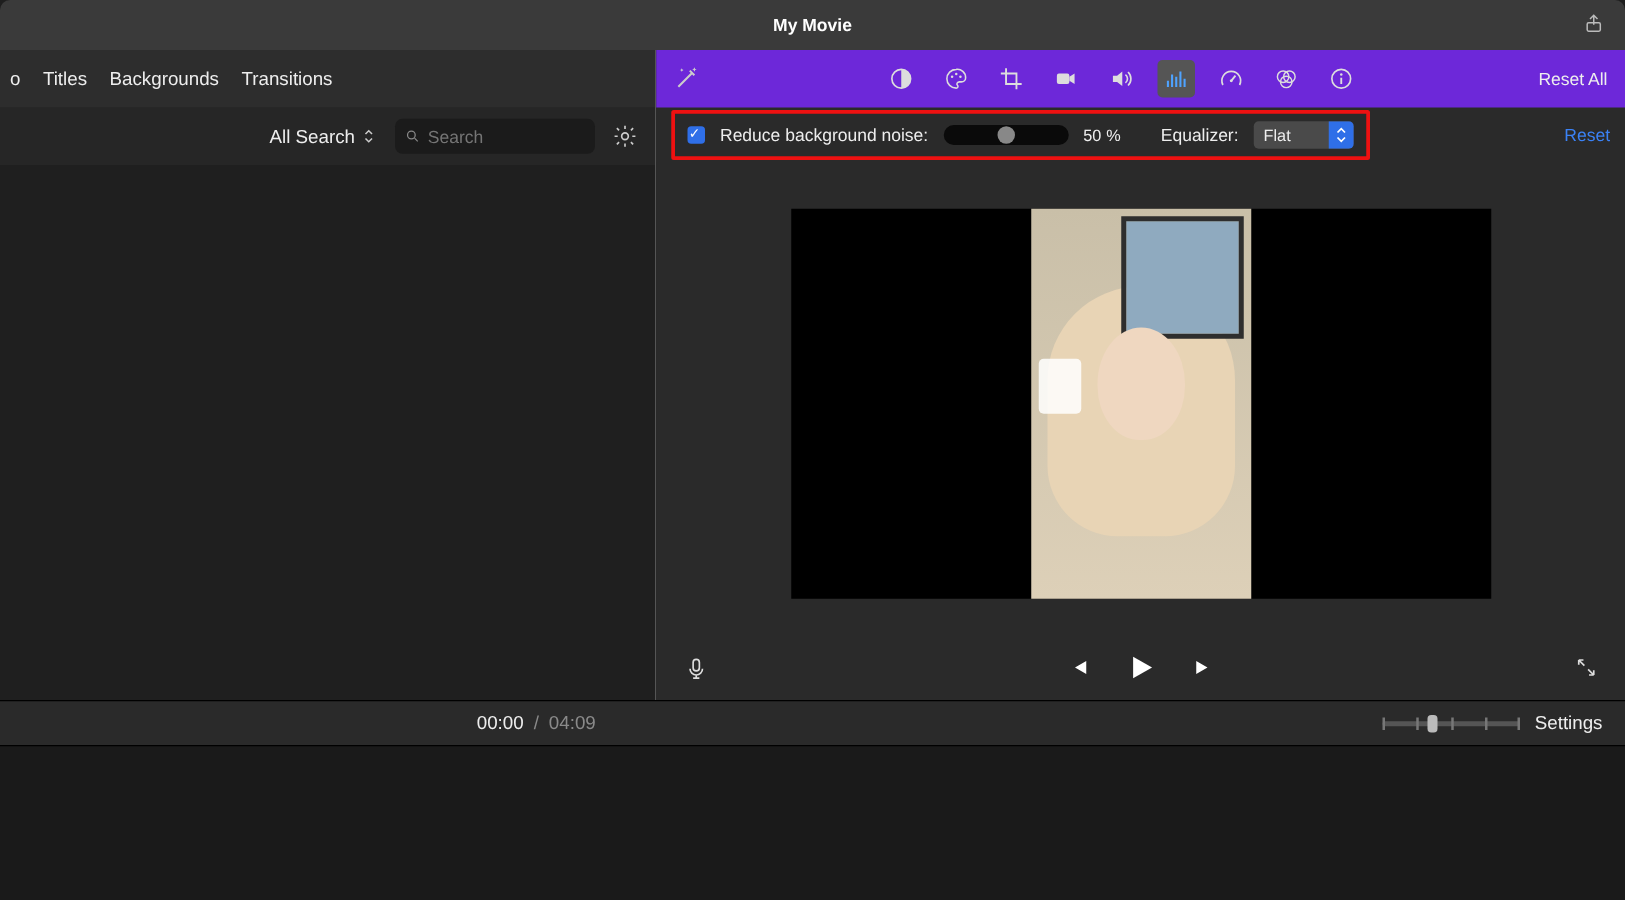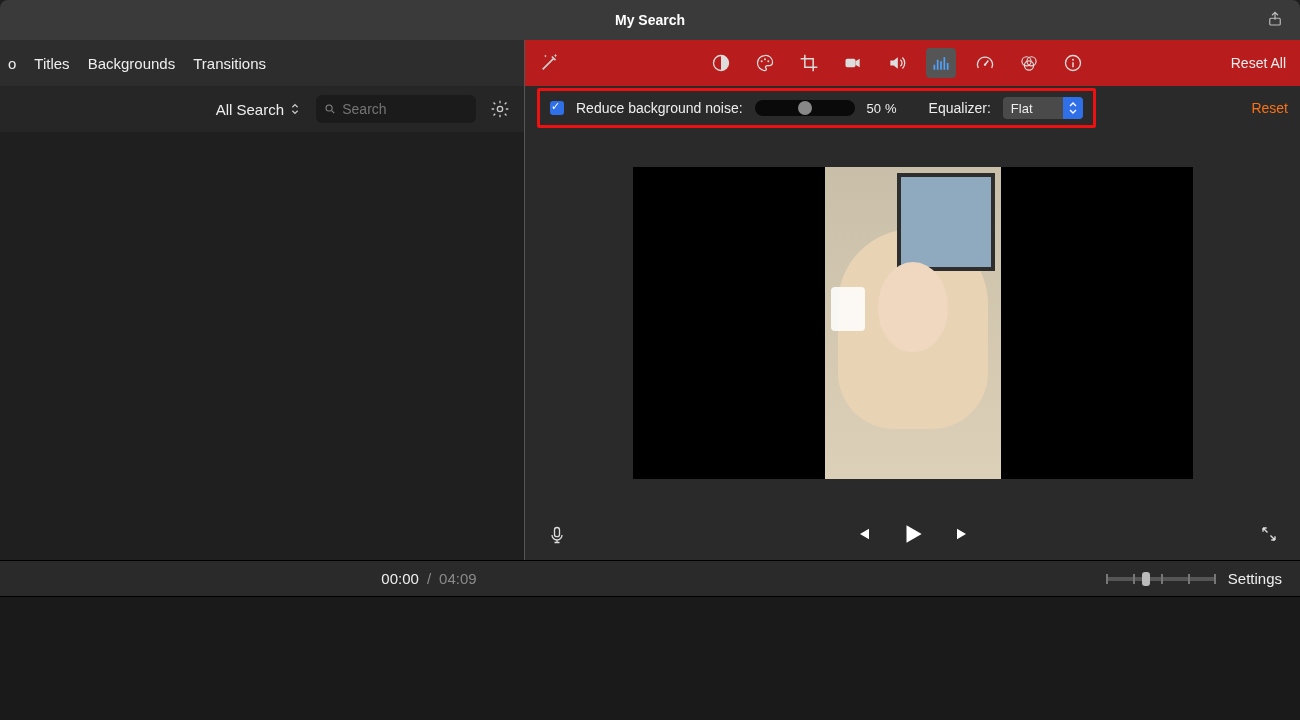--- a/index.html
+++ b/index.html
@@ -20,40 +20,40 @@
   .allclips { display:flex; align-items:center; gap:6px; font-size:15px; color:#eee; cursor:pointer; margin-right:6px;}
   .allclips svg { width:10px; height:14px; }
   .searchwrap { display:flex; align-items:center; background:#1b1b1b; border-radius:6px; height:28px; padding:0 8px; width:160px; gap:6px;}
   .searchwrap svg { width:14px; height:14px; color:#888;}
   .searchwrap input { background:transparent; border:none; outline:none; color:#8b5cf6; font-size:14px; width:100%;}
   .gearbtn { width:28px; height:28px; display:flex; align-items:center; justify-content:center; color:#ccc; cursor:pointer;}
   .left-body { flex:1; background:#1f1f1f; }
   
   
   .right { flex:1; display:flex; flex-direction:column; background:#2a2a2a; }
-  .adjustbar { height:46px; display:flex; align-items:center; padding:0 14px; gap:22px; background:#b91c1c; }
+  .adjustbar { height:46px; display:flex; align-items:center; padding:0 14px; gap:22px; background:#6d28d9; }
   .wand { width:24px; height:24px; color:#ccc; cursor:pointer; margin-right:auto;}
   .toolicons { display:flex; gap:14px; align-items:center; }
   .ticon { width:30px; height:30px; display:flex; align-items:center; justify-content:center; color:#ddd; cursor:pointer; border-radius:4px;}
   .ticon.active { background:#555;}
   .resetall { margin-left:auto; color:#eee; font-size:14px; cursor:pointer;}
   
   .noisebar { height:44px; display:flex; align-items:center; padding:6px 12px; gap:6px; }
   .highlightbox { display:flex; align-items:center; gap:12px; border:3px solid #e11; padding:4px 10px; border-radius:2px; height:40px;}
   .chk { appearance:none; width:14px; height:14px; background:#2f6fe8; border-radius:3px; position:relative; cursor:pointer;}
   .chk:checked::after { content:"✓"; color:#fff; font-size:11px; position:absolute; left:1px; top:-1px; }
   .noise-label { color:#eee; font-size:14px;}
   .sliderwrap { width:100px; height:16px; background:#0a0a0a; border-radius:8px; position:relative; }
   .sliderthumb { position:absolute; top:1px; width:14px; height:14px; background:#888; border-radius:50%; }
   .slidevaluewrap { color:#eee; font-size:13px; display:flex; gap:4px;}
   .eqlabel { color:#eee; font-size:14px; margin-left:20px;}
   .eqselect { background:#4a4a4a; height:22px; border-radius:4px; display:flex; align-items:center; padding:0 0 0 8px; font-size:13px; color:#eee; overflow:hidden;}
   .eqselect .val { padding-right:30px;}
   .eqselect .arrow { background:#2f6fe8; width:20px; height:22px; display:flex; align-items:center; justify-content:center;}
-  .reset { color:#f97316; font-size:14px; margin-left:auto; cursor:pointer;}
+  .reset { color:#3b82f6; font-size:14px; margin-left:auto; cursor:pointer;}
   
   .viewer { flex:1; display:flex; align-items:center; justify-content:center; background:#2a2a2a; padding:10px 0 2px;}
   .videoarea { width:560px; height:312px; background:#000; display:flex; align-items:center; justify-content:center; position:relative;}
   .thumb { width:176px; height:312px; background:linear-gradient(#c9bfa8,#ddd0b8); position:relative; overflow:hidden;}
   .window { position:absolute; top:10px; right:10px; width:90px; height:90px; background:#8faabf; outline:4px solid #2e2e2e;}
   .face { position:absolute; left:50%; top:45%; transform:translate(-50%,-50%); width:70px; height:90px; background:#efd7c0; border-radius:50% 50% 48% 48%;}
   .hijab { position:absolute; left:50%; top:52%; transform:translate(-50%,-50%); width:150px; height:200px; background:#e8d4b5; border-radius:80px 80px 60px 60px;}
   .badge { position:absolute; left:6px; top:120px; width:34px; height:44px; background:rgba(255,255,255,.85); border-radius:4px;}
   
   .controls { height:52px; display:flex; align-items:center; padding:0 22px; position:relative;}
@@ -75,21 +75,21 @@
   .settingsbtn { color:#eee; font-size:15px; cursor:pointer;}
   
   .timeline { height:124px; background:#1a1a1a; border-top:1px solid #000;}
   
   svg { display:block; }
 </style>
 </head>
 <body>
 
 <div class="titlebar">
-  <div class="title">My Search</div>
+  <div class="title">My Movie</div>
   <div class="share">
     <svg viewBox="0 0 24 24" width="18" height="18" fill="none" stroke="currentColor" stroke-width="1.6">
         <path d="M12 3v10M8 7l4-4 4 4"></path>
         <rect x="5" y="11" width="14" height="9" rx="1.5"></rect>
       </svg>
   </div>
 </div>
 
 <div class="main">
   <div class="left">

